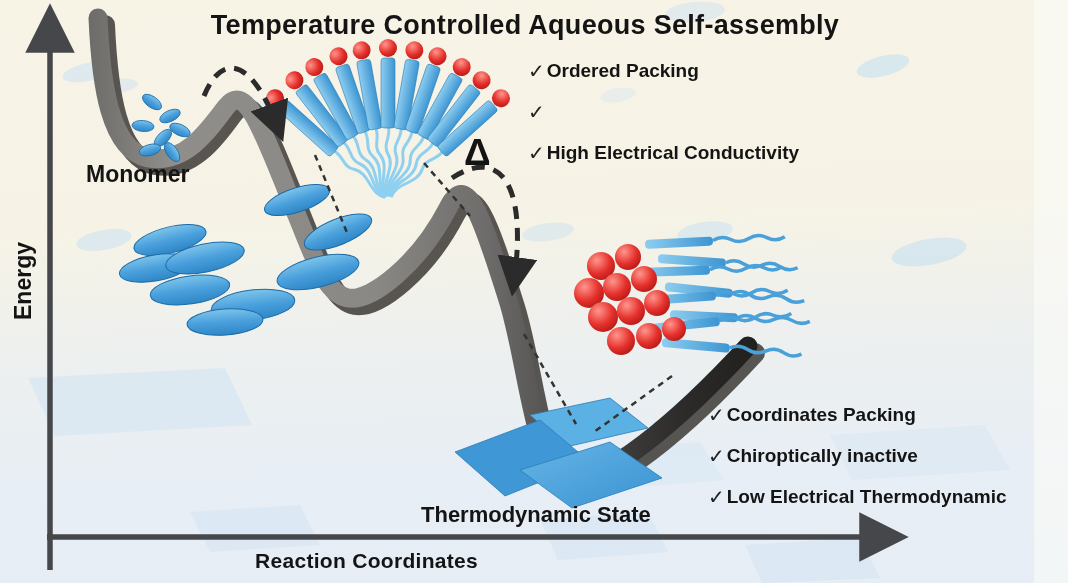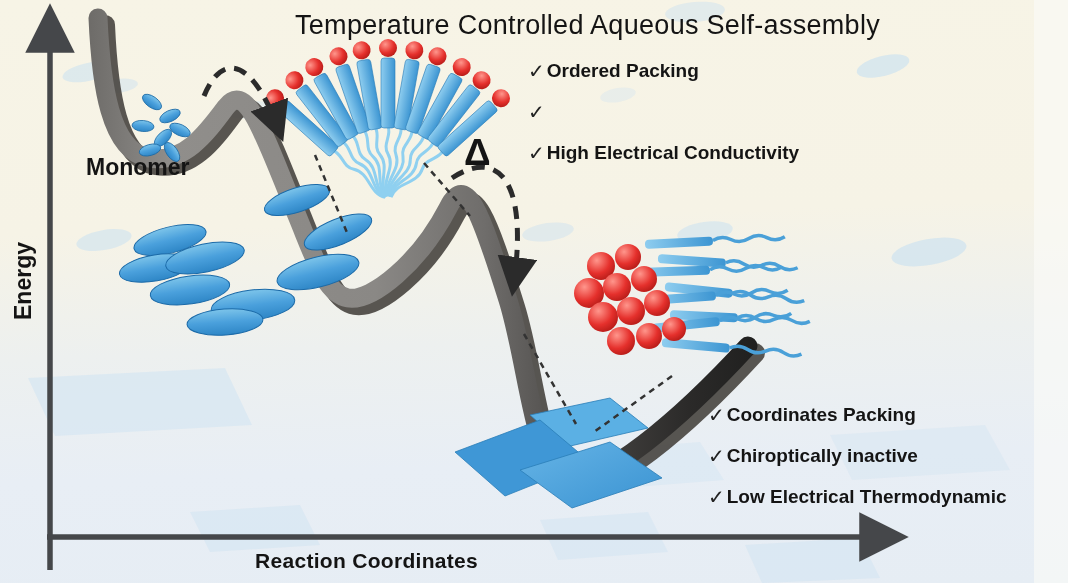--- a/index.html
+++ b/index.html
@@ -5,24 +5,24 @@
   html,body{margin:0;padding:0;background:#ffffff;}
   #figure{
     position:relative;
     width:1068px;height:583px;
     overflow:hidden;
     font-family:"Liberation Sans", sans-serif;
     background:linear-gradient(178deg,#f7f4e6 0%,#f6f3e6 38%,#edf0ef 58%,#e8eef5 78%,#e6edf4 100%);
   }
   svg{position:absolute;left:0;top:0;}
   .label{position:absolute;color:#141414;font-weight:700;white-space:nowrap;}
-  .title{left:170px;top:10px;width:710px;text-align:right;font-size:27px;font-weight:400;letter-spacing:.3px;}
+  .title{left:170px;top:10px;width:710px;text-align:center;font-size:27px;font-weight:700;letter-spacing:.3px;}
   .energy{left:-37px;top:268px;width:120px;height:26px;text-align:center;font-size:23px;transform:rotate(-90deg);}
   .xaxis-label{left:255px;top:549px;width:330px;text-align:left;font-size:21px;letter-spacing:.3px;}
-  .state-monomer{left:86px;top:154px;font-size:23px;}
+  .state-monomer{left:86px;top:161px;font-size:23px;}
   .state-kinetic{left:219px;top:317px;font-size:22px;}
   .state-thermo{left:421px;top:502px;font-size:22px;}
   .delta{left:464px;top:132px;font-size:37px;font-weight:800;}
   .checklist{position:absolute;}
   .check-row{display:flex;align-items:flex-start;margin-bottom:15px;color:#141414;font-weight:700;font-size:19px;line-height:26px;white-space:nowrap;}
   .check-row .tick{font-weight:400;font-size:20px;margin-right:2px;color:#222;}
   .cl-top{left:528px;top:58px;}
   .cl-bottom{left:708px;top:402px;}
 </style>
 </head>
@@ -245,20 +245,21 @@
     <g stroke="#45474a" stroke-width="5.5" fill="none">
       <line x1="50" y1="570" x2="50" y2="28" marker-end="url(#axisHead)"></line>
       <line x1="47" y1="537" x2="884" y2="537" marker-end="url(#axisHead)"></line>
     </g>
   </svg>
 
   <div class="label title">Temperature Controlled Aqueous Self-assembly</div>
   <div class="label energy">Energy</div>
   <div class="label xaxis-label">Reaction Coordinates</div>
   <div class="label state-monomer">Monomer</div>
+  <div class="label state-thermo">Thermodynamic State</div>
   <div class="label delta">Δ</div>
 
   <div class="checklist cl-top">
     <div class="check-row">
       <span class="tick">✓</span>
       <span>Ordered Packing</span>
     </div>
     <div class="check-row">
       <span class="tick">✓</span>
     </div>

